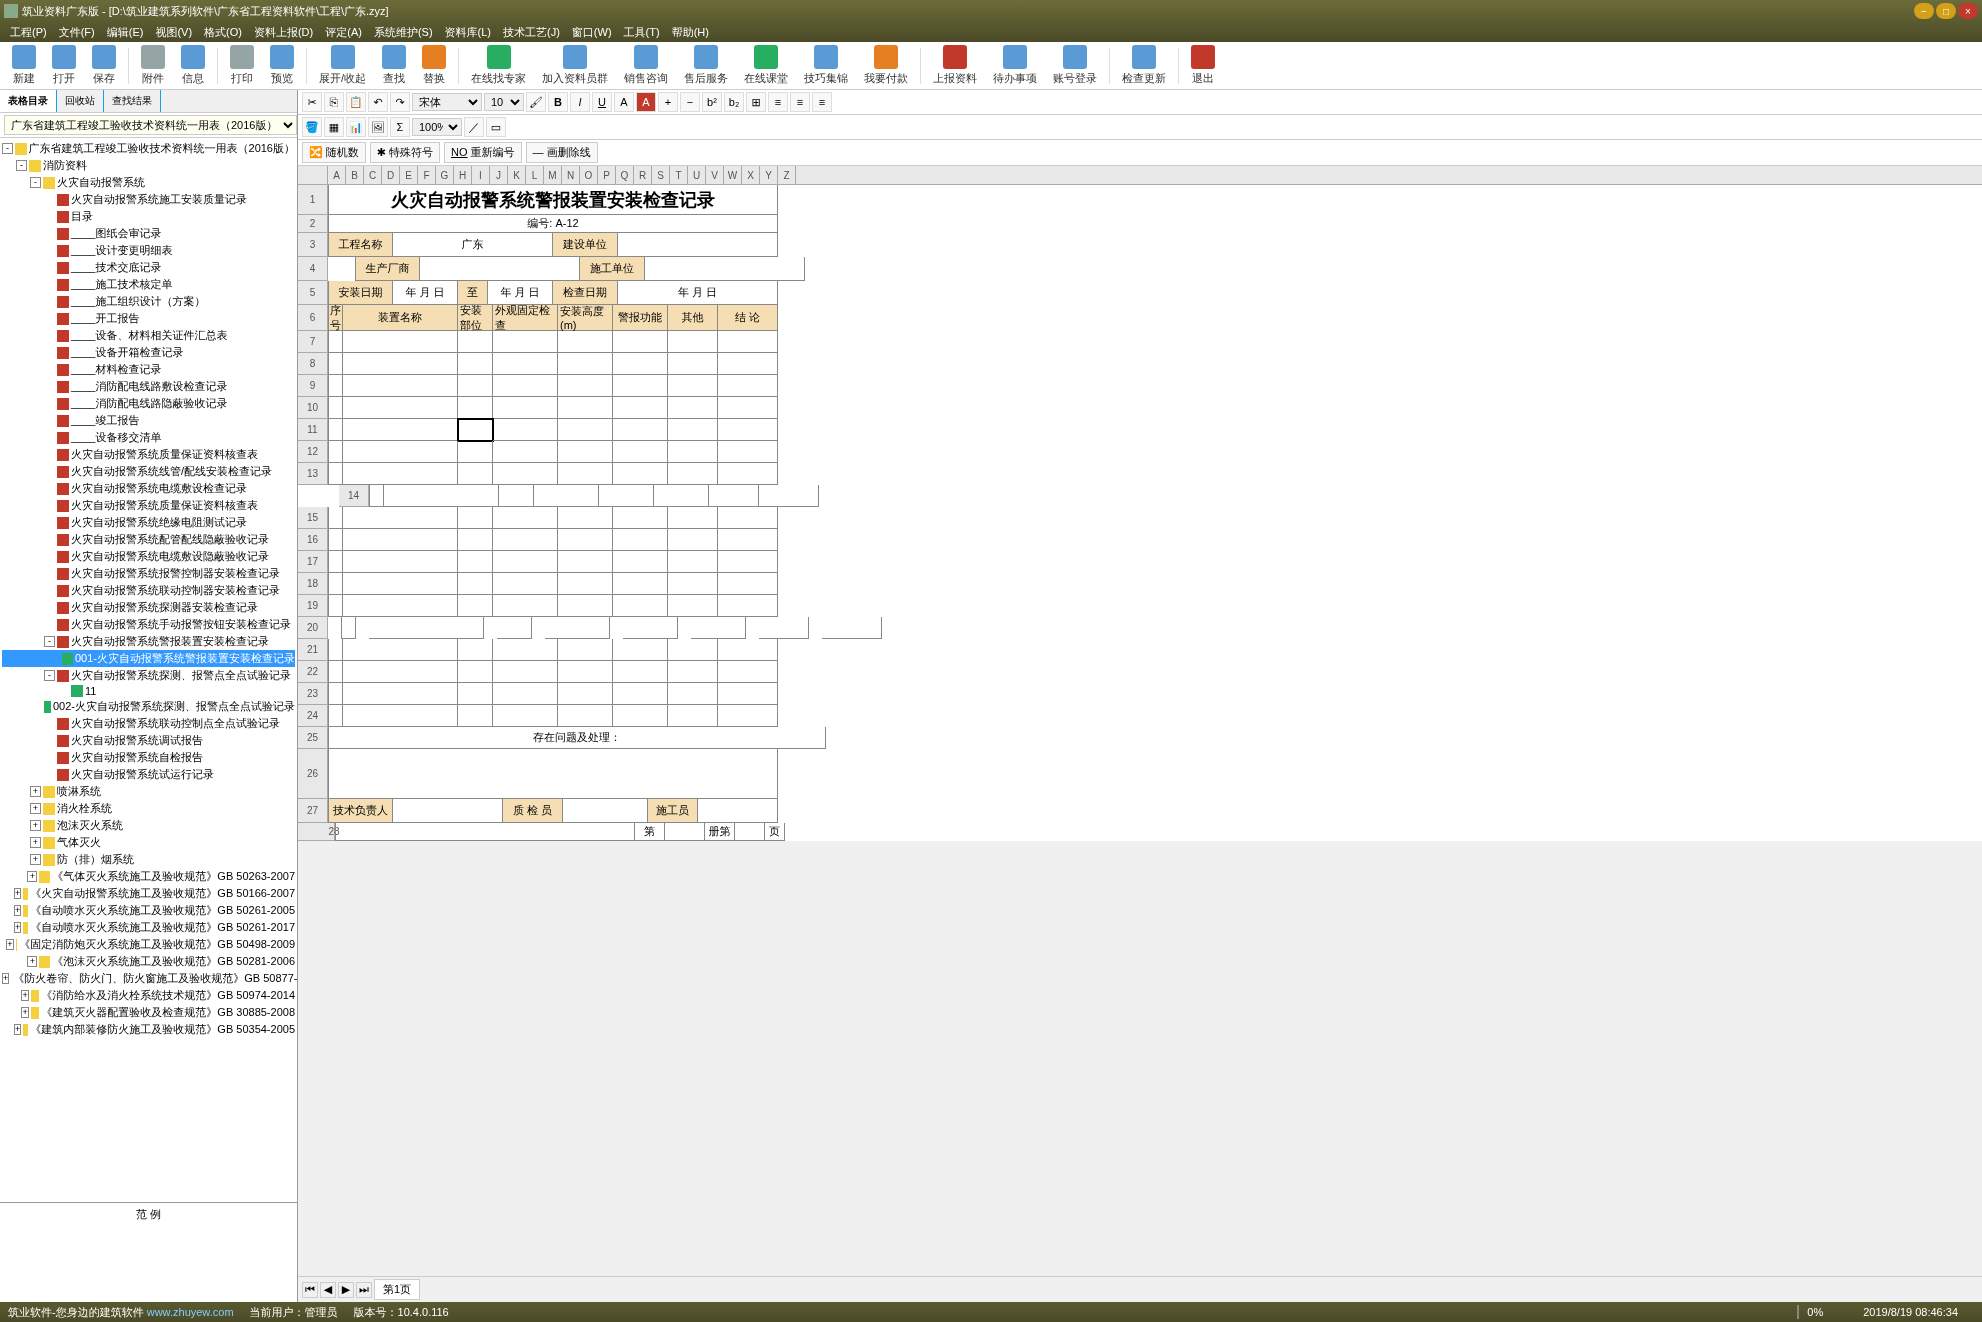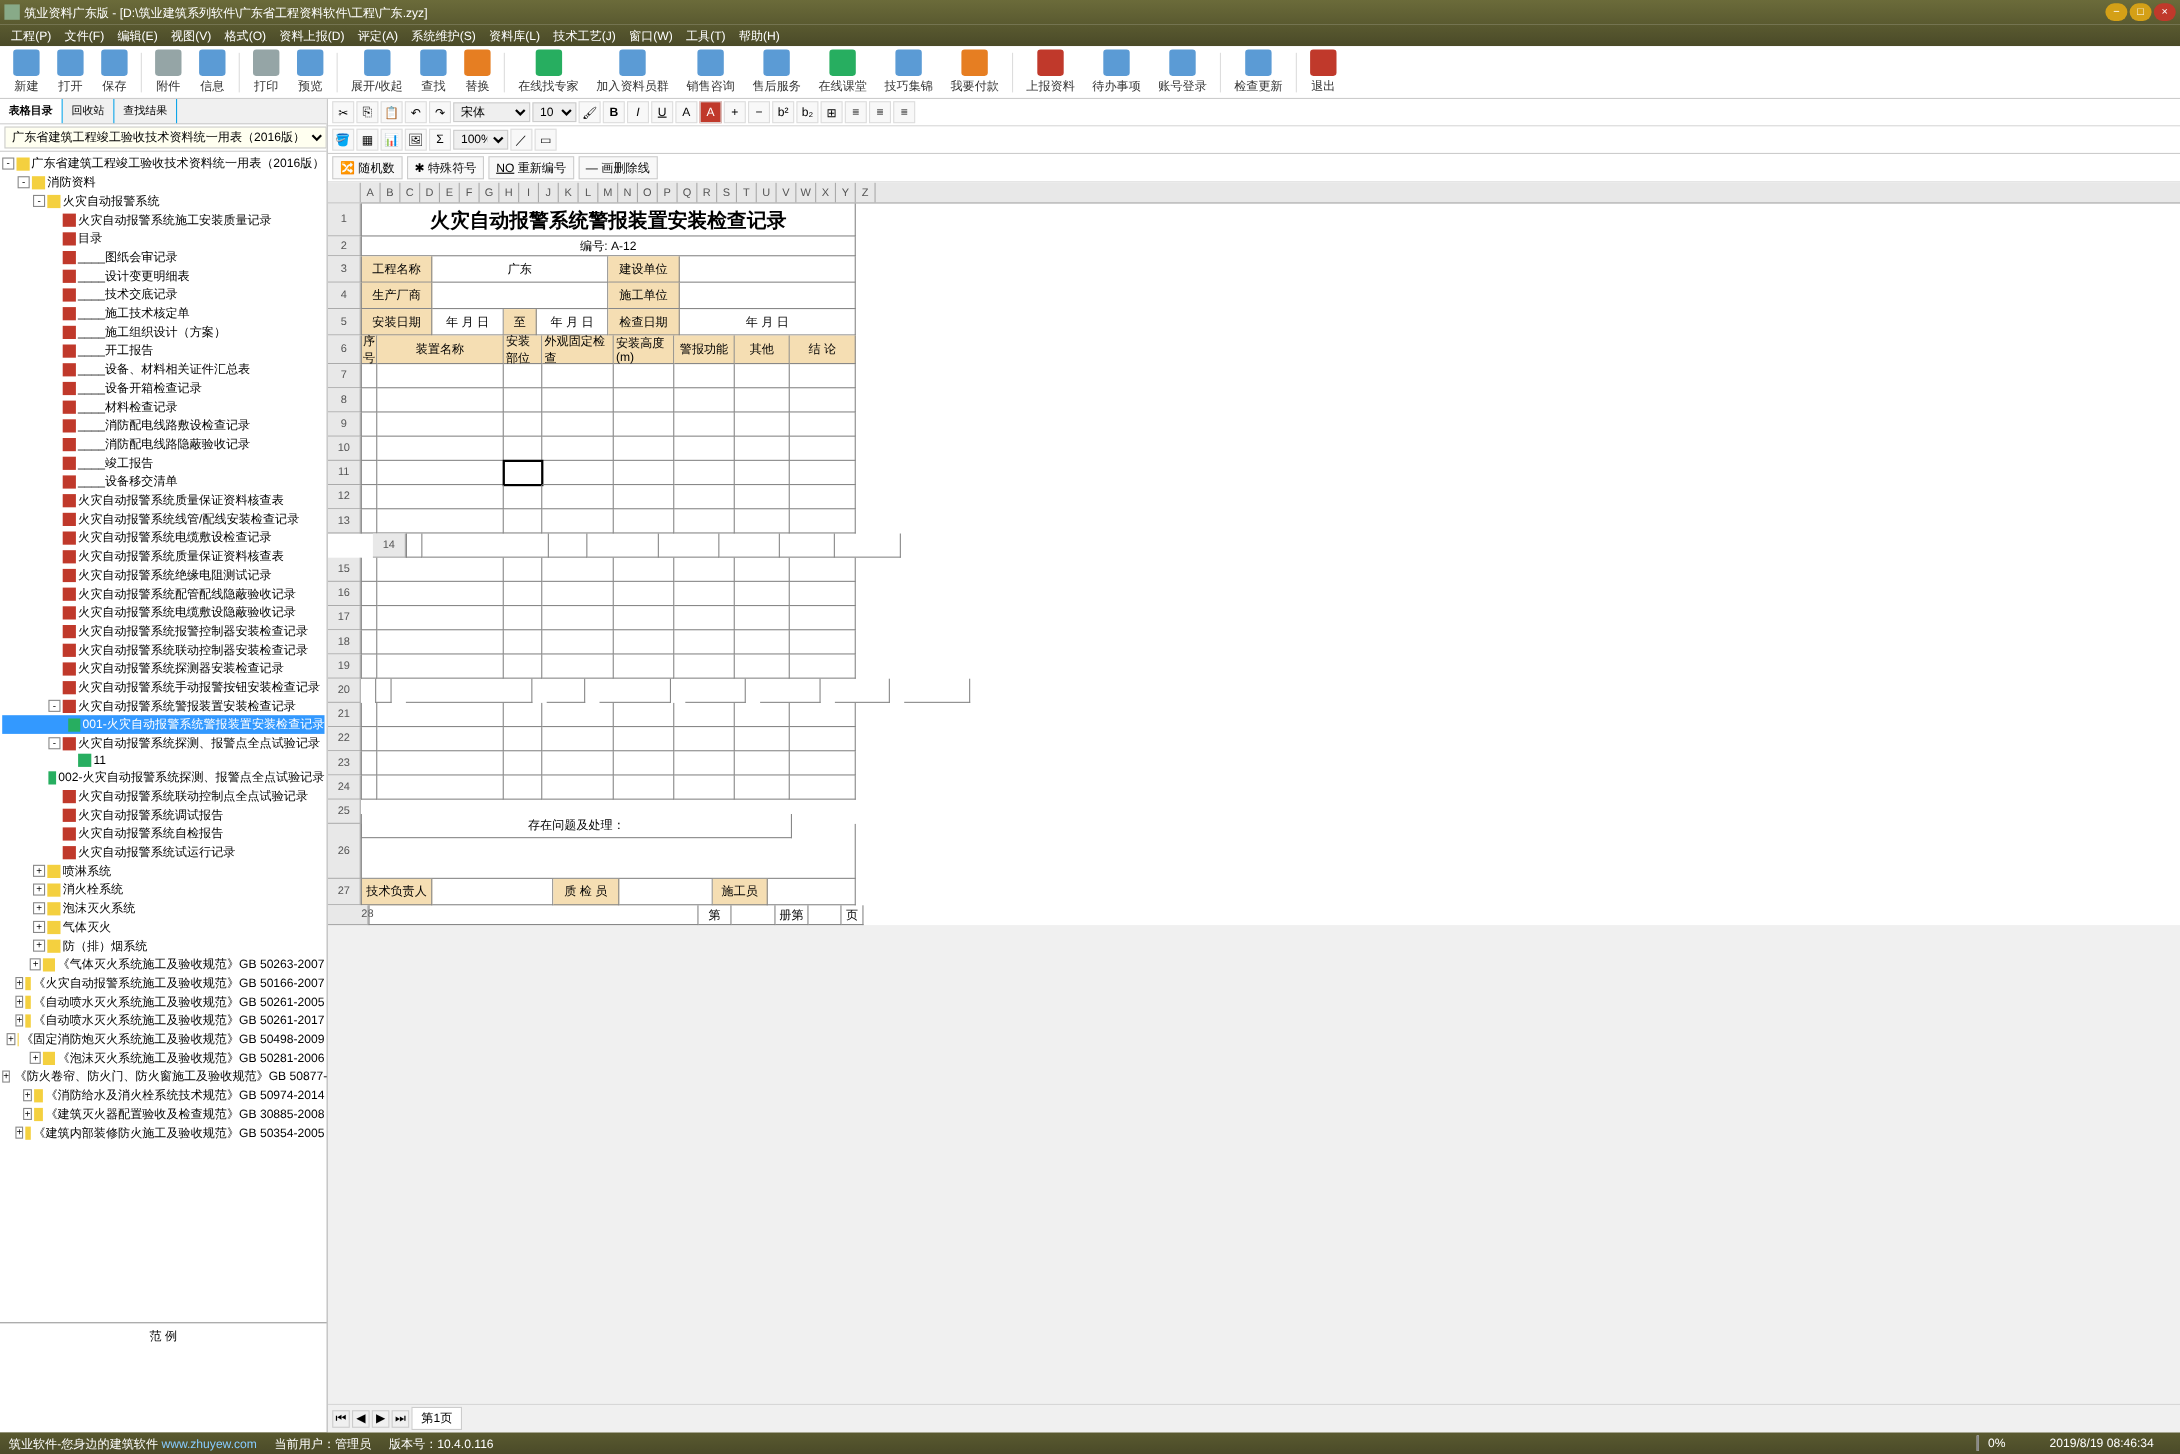--- a/index.html
+++ b/index.html
@@ -623,21 +623,21 @@
           </div>
           <div class="row" style="height: 24px;">
             <div class="row-h" style="height: 24px;">3</div>
             <div class="cell cream lb" style="width: 65px; height: 24px;">工程名称</div>
             <div class="cell " style="width: 160px; height: 24px;">广东</div>
             <div class="cell cream" style="width: 65px; height: 24px;">建设单位</div>
             <div class="cell " style="width: 160px; height: 24px;"></div>
           </div>
           <div class="row" style="height: 24px;">
             <div class="row-h" style="height: 24px;">4</div>
-            <div class="cell cream lb" style="width: 65px; height: 24px;">生产厂商</div>
+            <div class="cell cream lb" style="width: 65px; height: 24px; margin-left: 27px;">生产厂商</div>
             <div class="cell " style="width: 160px; height: 24px;"></div>
             <div class="cell cream" style="width: 65px; height: 24px;">施工单位</div>
             <div class="cell " style="width: 160px; height: 24px;"></div>
           </div>
           <div class="row" style="height: 24px;">
             <div class="row-h" style="height: 24px;">5</div>
             <div class="cell cream lb" style="width: 65px; height: 24px;">安装日期</div>
             <div class="cell " style="width: 65px; height: 24px;">年  月  日</div>
             <div class="cell cream" style="width: 30px; height: 24px;">至</div>
             <div class="cell " style="width: 65px; height: 24px;">年  月  日</div>
@@ -848,21 +848,21 @@
             <div class="cell " style="width: 115px; height: 22px;"></div>
             <div class="cell " style="width: 35px; height: 22px;"></div>
             <div class="cell " style="width: 65px; height: 22px;"></div>
             <div class="cell " style="width: 55px; height: 22px;"></div>
             <div class="cell " style="width: 55px; height: 22px;"></div>
             <div class="cell " style="width: 50px; height: 22px;"></div>
             <div class="cell " style="width: 60px; height: 22px;"></div>
           </div>
           <div class="row" style="height: 22px;">
             <div class="row-h" style="height: 22px;">25</div>
-            <div class="cell lb" style="width: 392px; height: 22px; margin-top: 13px;">存在问题及处理：</div>
+            <div class="cell lb" style="width: 498px; height: 22px;">存在问题及处理：</div>
           </div>
           <div class="row" style="height: 50px;">
             <div class="row-h" style="height: 50px;">26</div>
             <div class="cell lb" style="width: 450px; height: 50px;"></div>
           </div>
           <div class="row" style="height: 24px;">
             <div class="row-h" style="height: 24px;">27</div>
             <div class="cell cream lb" style="width: 65px; height: 24px;">技术负责人</div>
             <div class="cell " style="width: 110px; height: 24px;"></div>
             <div class="cell cream" style="width: 60px; height: 24px;">质  检  员</div>

